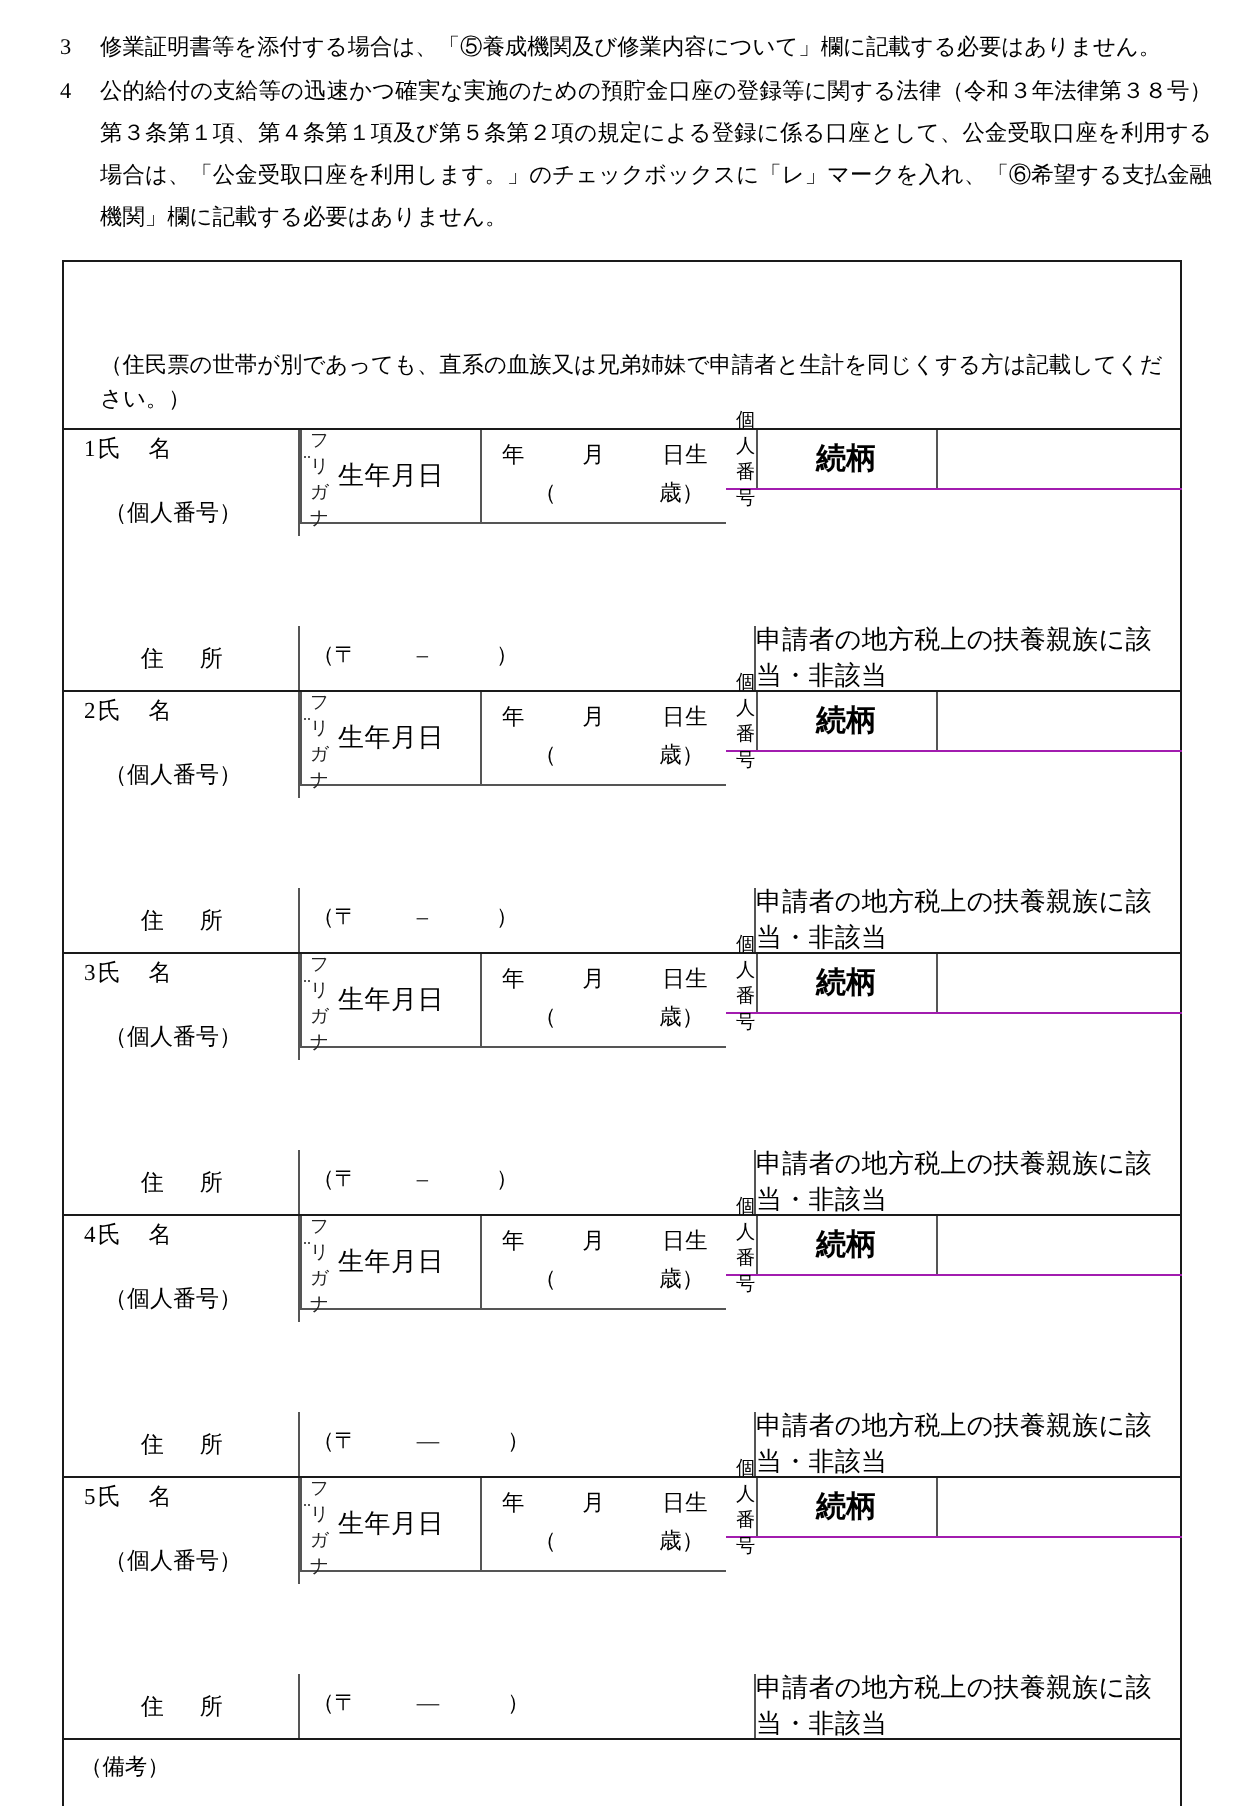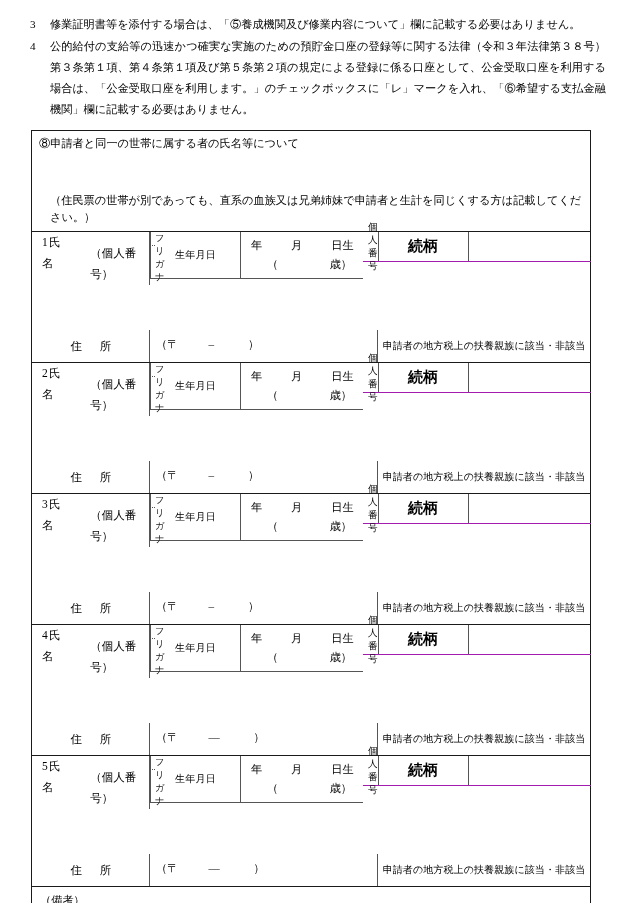--- a/index.html
+++ b/index.html
@@ -86,21 +86,21 @@
     align-items: stretch;
   }
 
   
   .col-label {
     width: 118px;
     flex: 0 0 118px;
     border-right: 1px solid #555;
     box-sizing: border-box;
     display: flex;
-    flex-direction: row;
+    flex-direction: column;
     justify-content: center;
     font-size: 11.5px;
     line-height: 21px;
     padding-left: 10px;
   }
   .col-label .l1 { letter-spacing: 0.10em; }
   .col-label .l2 { padding-left: 10px; margin-top: 11px; }
 
   .col-right {
     flex: 1 1 auto;
@@ -133,21 +133,21 @@
     letter-spacing: 0.04em;
   }
   .cell-dob-label {
     width: 90px;
     flex: 0 0 90px;
     border-right: 1px solid #555;
     box-sizing: border-box;
     display: flex;
     align-items: center;
     justify-content: center;
-    font-size: 10px;
+    font-size: 13px;
     letter-spacing: 0.02em;
   }
   .cell-dob-value {
     width: 122px;
     flex: 0 0 122px;
     box-sizing: border-box;
     display: flex;
     flex-direction: column;
     justify-content: center;
     font-size: 11.2px;
@@ -233,21 +233,21 @@
   }
   .zip .zsp-a { display: inline-block; width: 30px; }
   .zip .zsp-b { display: inline-block; width: 34px; }
   .cell-tax {
     width: 212px;
     flex: 0 0 212px;
     box-sizing: border-box;
     display: flex;
     align-items: center;
     justify-content: center;
-    font-size: 10px;
+    font-size: 13px;
     letter-spacing: 0.01em;
   }
 
   
   .remarks-cell {
     height: 67px;
     box-sizing: border-box;
     font-size: 11.2px;
     padding: 6px 0 0 8px;
   }
@@ -264,21 +264,20 @@
     </div>
     <div class="note">
       <div class="note-num">4</div>
       <div class="note-body">公的給付の支給等の迅速かつ確実な実施のための預貯金口座の登録等に関する法律（令和３年法律第３８号）第３条第１項、第４条第１項及び第５条第２項の規定による登録に係る口座として、公金受取口座を利用する場合は、「公金受取口座を利用します。」のチェックボックスに「レ」マークを入れ、「⑥希望する支払金融機関」欄に記載する必要はありません。</div>
     </div>
   </div>
 
   <div class="form-table">
 
     <div class="caption-cell">
-      <div>⑧申請者と同一の世帯に属する者の氏名等について</div>
       <div class="caption-line2">（住民票の世帯が別であっても、直系の血族又は兄弟姉妹で申請者と生計を同じくする方は記載してください。）</div>
     </div>
 
     <div class="person-block">
       <div class="pb-row">
         <div class="col-label">
           <div class="l1">1氏　名</div>
           <div class="l2">（個人番号）</div>
         </div>
         <div class="col-right">

